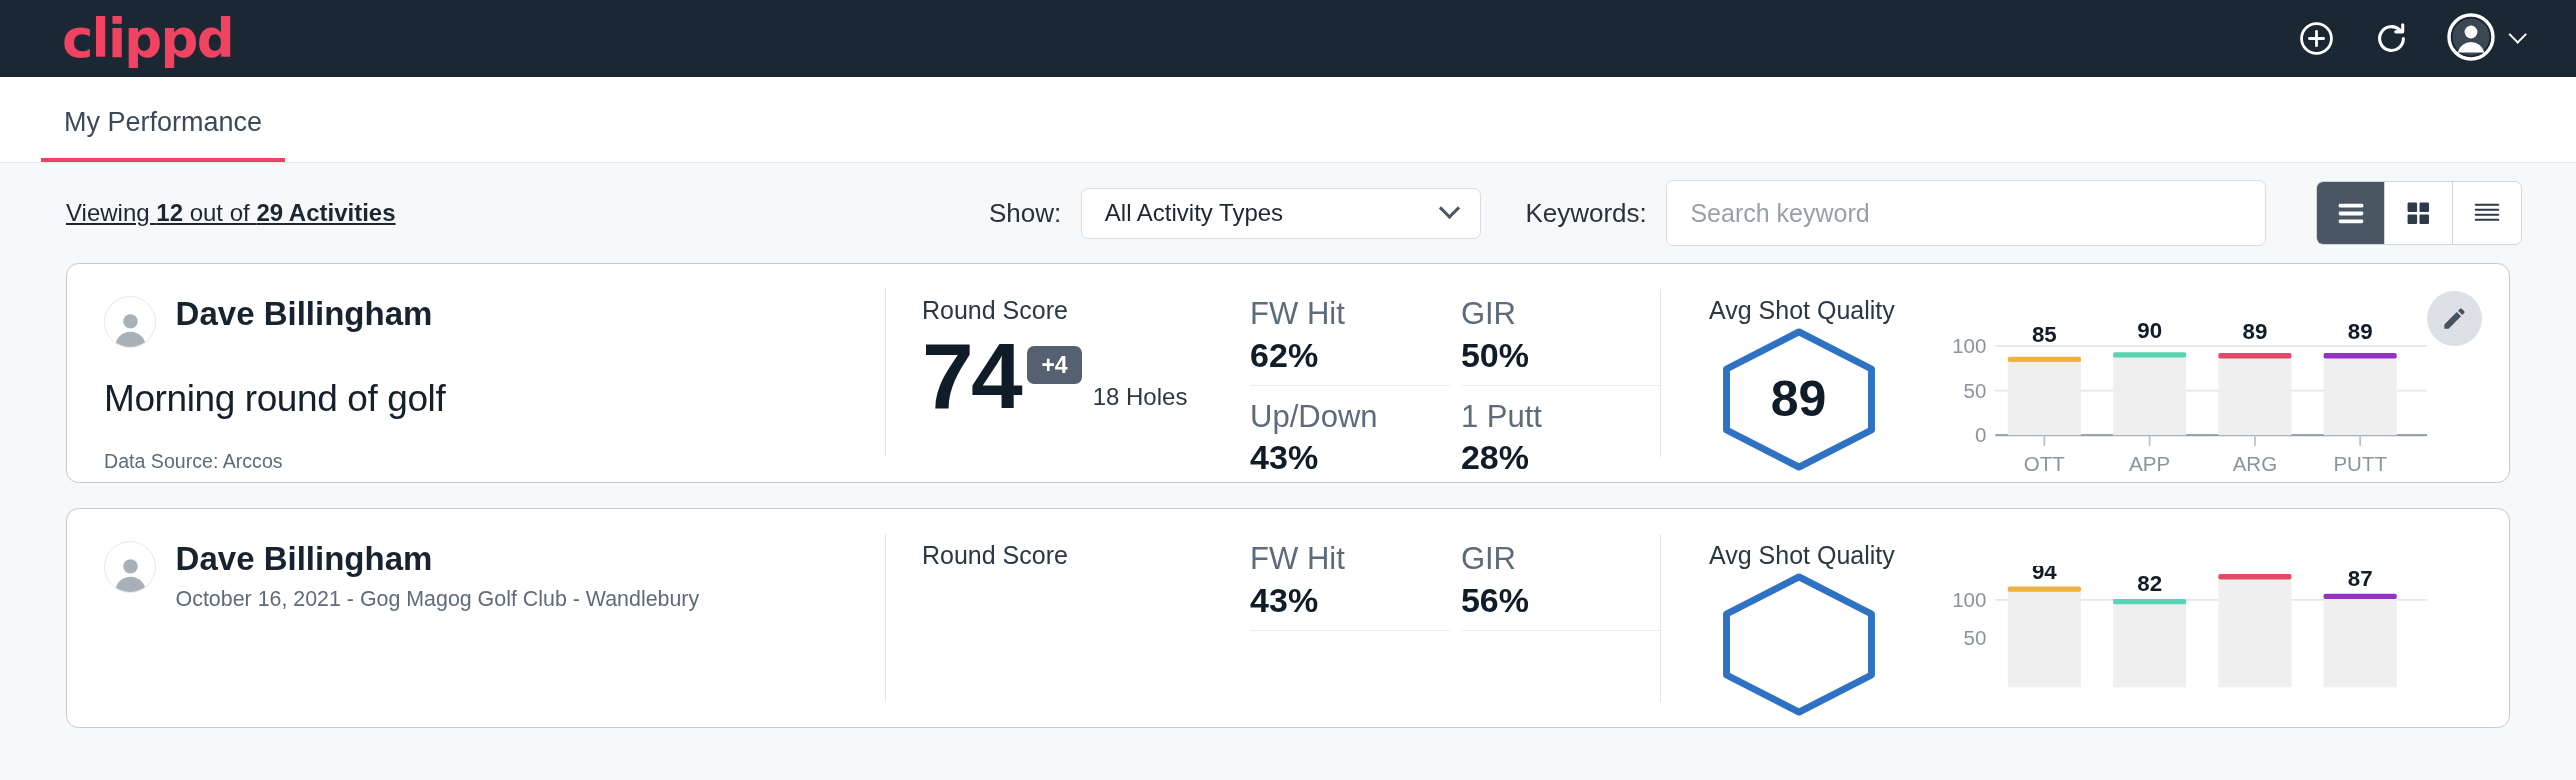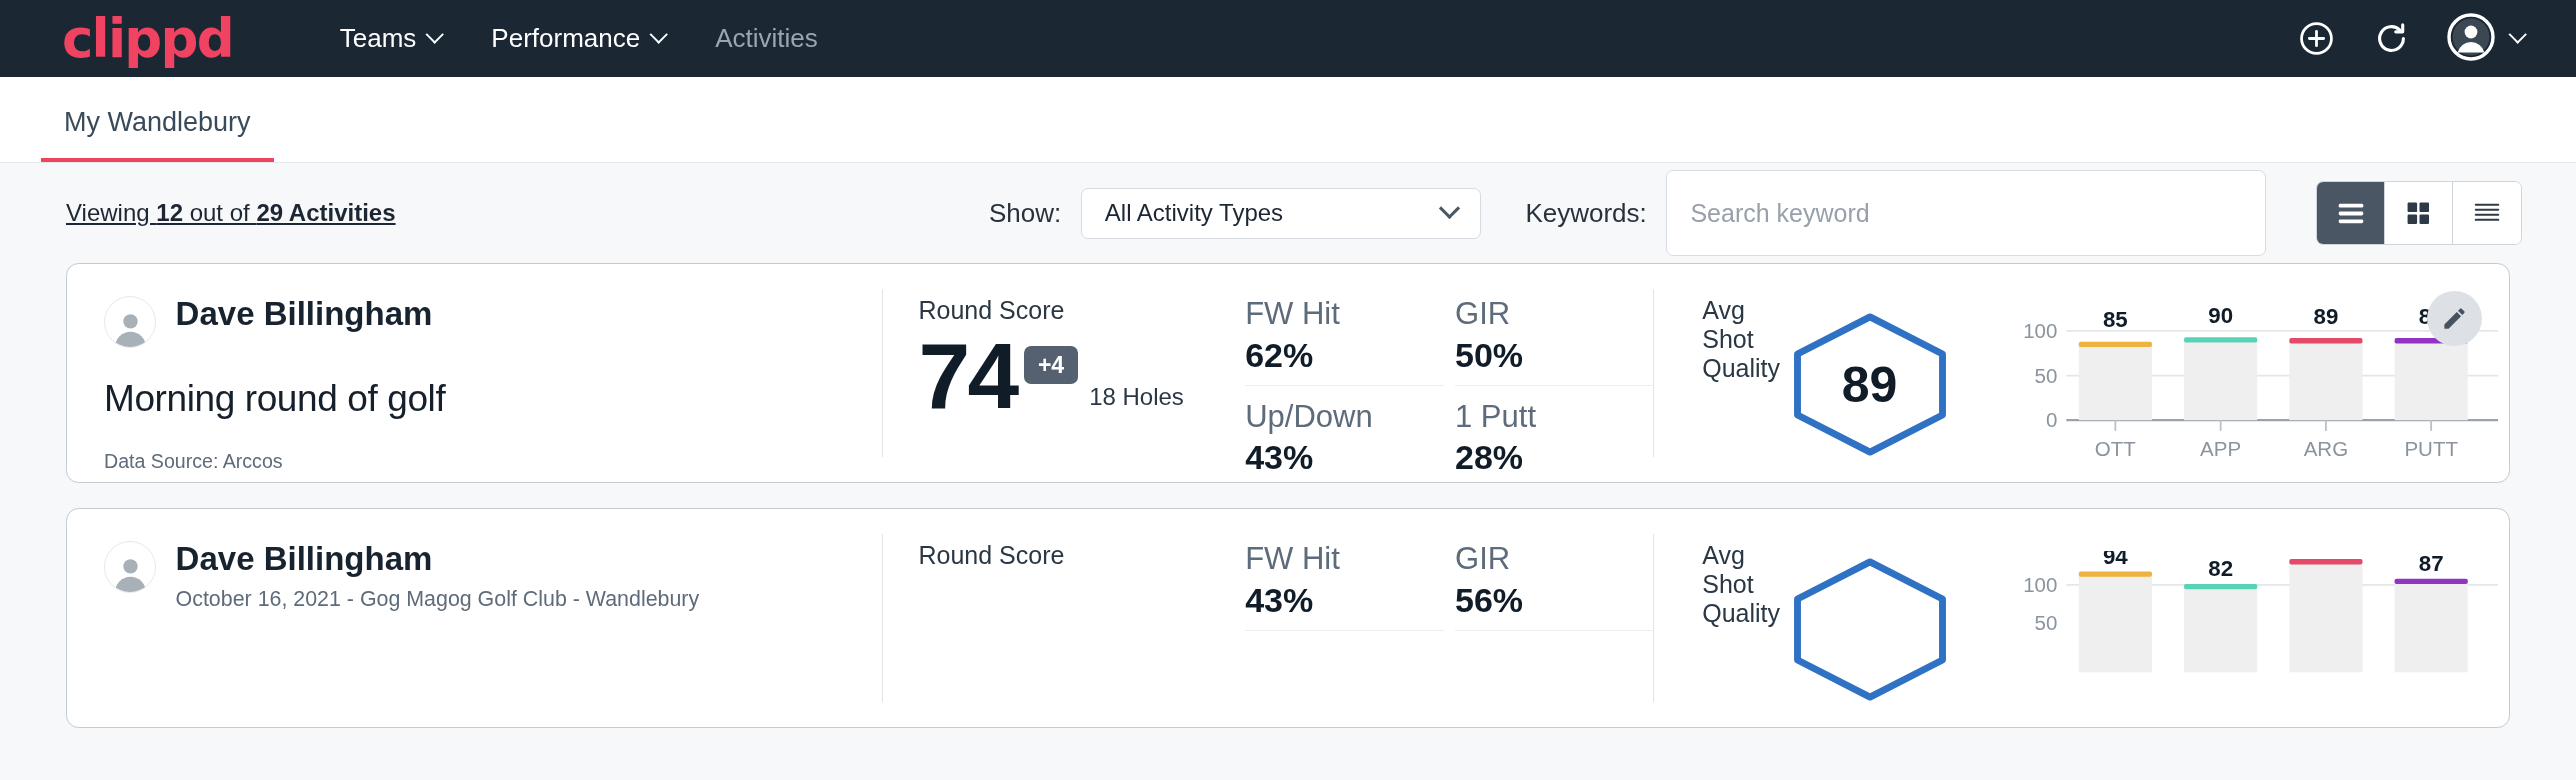--- a/index.html
+++ b/index.html
@@ -98,21 +98,21 @@
     position: relative;
   }
   .select .selchev {
     margin-left: auto;
     width: 15px; height: 15px;
     border-right: 3.6px solid #4a5863;
     border-bottom: 3.6px solid #4a5863;
     transform: rotate(45deg) translate(-3.6px,-3.6px);
   }
   .searchbox {
-    width: 600px; height: 86px;
+    width: 600px; height: 66px;
     background: #ffffff;
     border: 0.9px solid #d7dce2;
     border-radius: 7.1px;
     padding: 0 23px;
     font-size: 25px;
     color: #1c2733;
     font-family: "Liberation Sans", sans-serif;
     outline: none;
   }
   .searchbox::placeholder { color: #97a0ab; }
@@ -208,21 +208,21 @@
   }
   .stat { padding-right: 36px; }
   .stat-lab { font-size: 31px; color: #5d6b7a; }
   .stat-val { font-size: 34px; font-weight: 700; color: #101c28; margin-top: 3.6px; }
   .stat-top { border-bottom: 1.8px solid #eceef1; padding-bottom: 10.7px; margin-bottom: 12.5px; }
 
   .col-quality {
     flex: 1;
     padding: 32px 0 0 48px;
     display: flex;
-    flex-direction: row;
+    flex-direction: column;
   }
   .q-body { display: flex; align-items: center; flex: 1; }
   .hexwrap { position: relative; width: 179px; height: 143px; display:flex; align-items:center; justify-content:center; margin-top:-9px;}
   .hexnum {
     position: absolute; inset: 0;
     display: flex; align-items: center; justify-content: center;
     font-size: 50px; font-weight: 700; color: #101c28;
   }
   .chartwrap { margin-left: 50px; margin-top: -5.4px; }
 
@@ -235,33 +235,20 @@
     display: flex; align-items: center; justify-content: center;
     cursor: pointer;
   }
 </style>
 </head>
 <body>
 
 <div class="navbar">
   <div class="logo">clippd</div>
 
-  <div class="nav-links">
-    <div class="nav-item">
-      <span>Teams</span>
-      <span class="chev"></span>
-    </div>
-    <div class="nav-item">
-      <span>Performance</span>
-      <span class="chev"></span>
-    </div>
-    <div class="nav-item muted">
-      <span>Activities</span>
-    </div>
-  </div>
 
   <div class="nav-right">
     <div class="icon-btn">
       <svg width="39" height="39" viewBox="0 0 24 24" fill="none" stroke="#ffffff" stroke-width="1.7">
         <circle cx="12" cy="12" r="9.2"></circle>
           <path d="M12 7.6v8.8M7.6 12h8.8" stroke-linecap="round"></path>
       </svg>
     </div>
     <div class="icon-btn">
       <svg width="39" height="39" viewBox="0 0 24 24" fill="none" stroke="#ffffff" stroke-width="1.9" stroke-linecap="round">
@@ -277,21 +264,21 @@
           <circle cx="24" cy="19" r="6.4" fill="#ffffff"></circle>
           <path d="M10.6 39.6a13.8 13.8 0 0 1 26.8 0z" fill="#ffffff"></path>
         </svg>
       </span>
       <span class="chev" style="color:#ffffff;"></span>
     </div>
   </div>
 </div>
 
 <div class="tabbar">
-  <div class="tab">My Wandlebury</div>
+  <div class="tab">My Performance</div>
 </div>
 
 <div class="filterbar">
   <div class="viewing">
     <span>Viewing </span><b>12</b><span> out of </span><b>29</b><b> Activities</b>
   </div>
 
   <div class="filter-mid">
     <div class="flabel">Show:</div>
     <div class="select">

